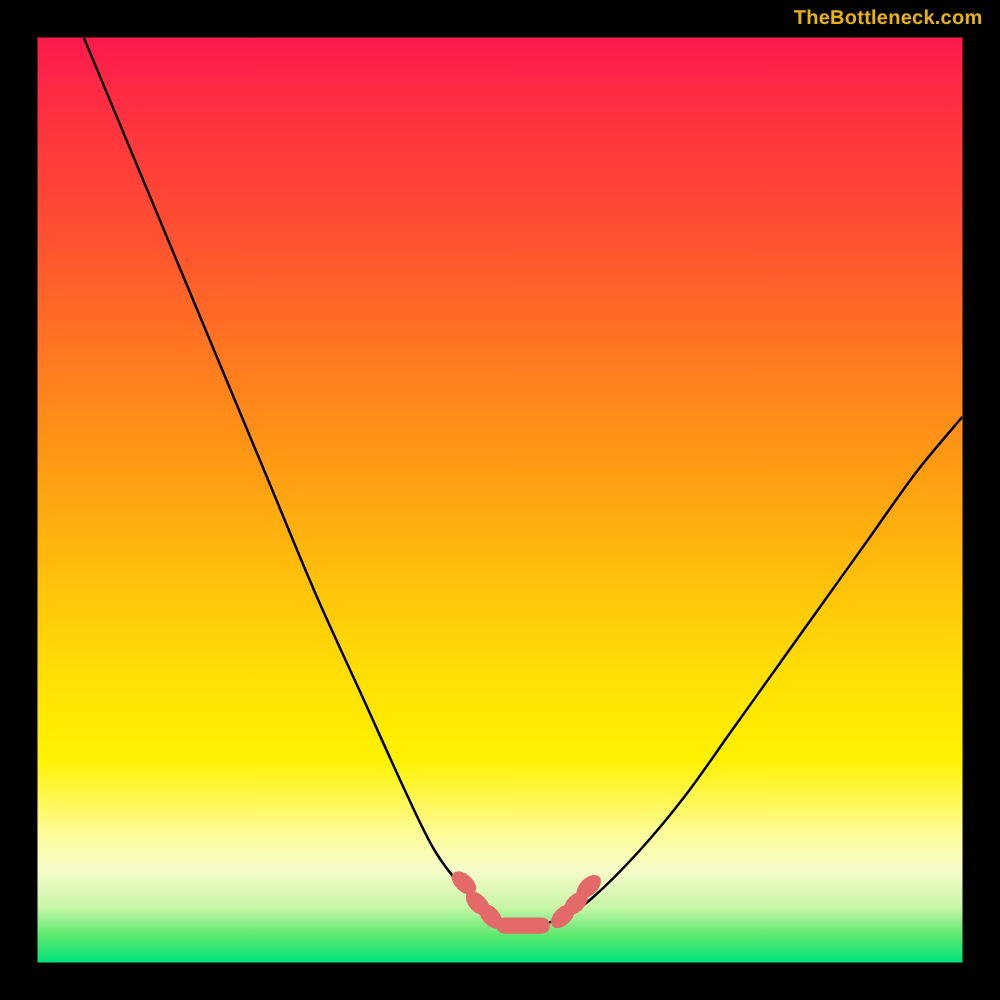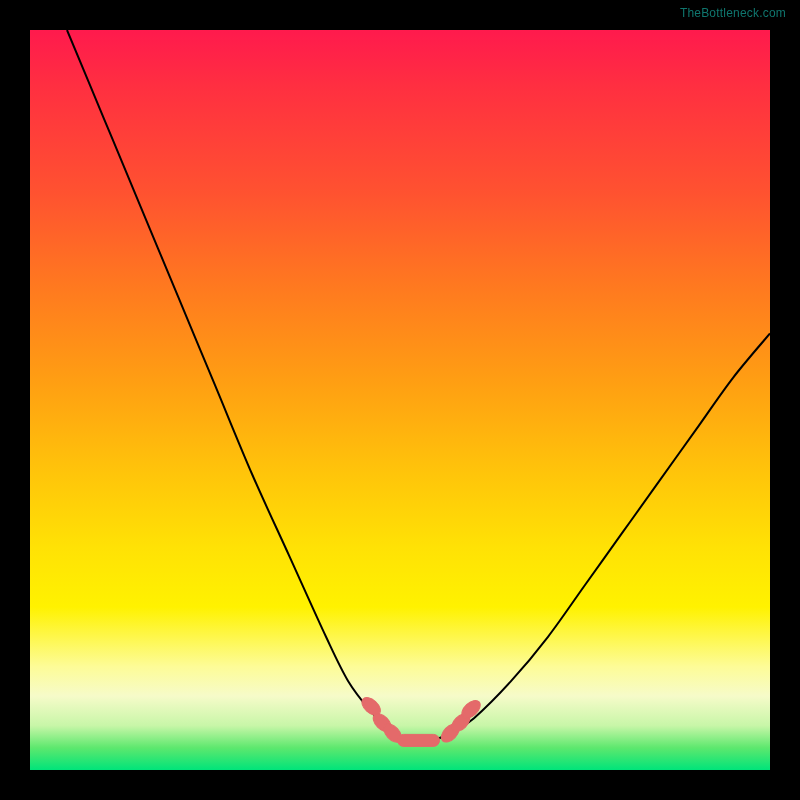--- a/index.html
+++ b/index.html
@@ -36,23 +36,23 @@
       #f6fbc9 90%,
       #c8f6a8 94%,
       #5de86e 97%,
       #00e47a 100%
     );
   }
   .watermark {
     position: absolute;
     top: 6px;
     right: 14px;
-    color: #0f766e;
-    font-size: 12px;
-    font-weight: 400;
+    color: #eab308;
+    font-size: 16px;
+    font-weight: 700;
     letter-spacing: 0.2px;
     user-select: none;
   }
   svg.curve {
     position: absolute;
     left: 0; top: 0;
     width: 740px; height: 740px;
   }
   .curve path.line {
     fill: none;

